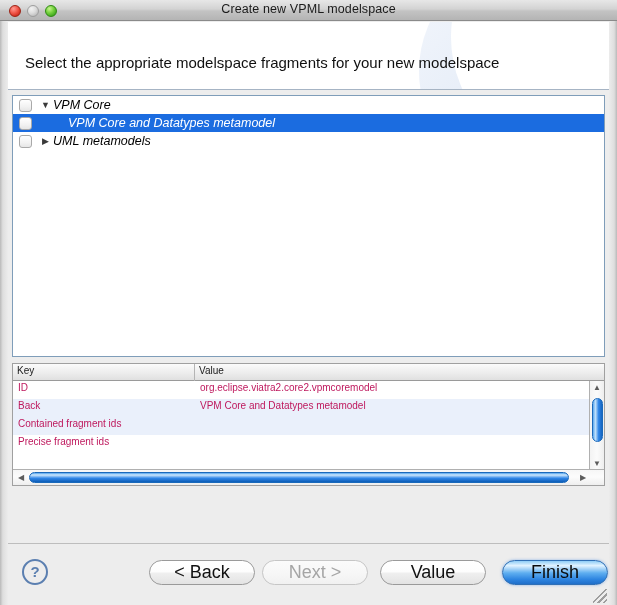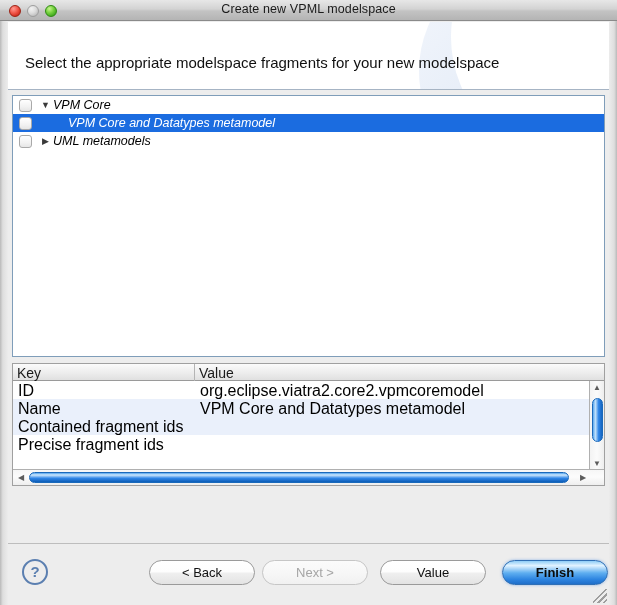--- a/index.html
+++ b/index.html
@@ -176,21 +176,21 @@
     position: absolute;
     left: 0; top: 0;
     width: 593px; height: 17px;
     background: linear-gradient(to bottom, #fbfbfb 0%, #ededed 55%, #e0e0e0 100%);
     border-bottom: 1px solid #9a9a9a;
     box-sizing: border-box;
   }
   .th {
     position: absolute;
     top: 1px;
-    font-size: 14px;
+    font-size: 10px;
     color: #1a1a1a;
   }
   #th-key { left: 4px; }
   #th-value { left: 186px; }
   #th-divider {
     position: absolute;
     left: 181px; top: 0;
     width: 1px; height: 17px;
     background: #b4b4b4;
   }
@@ -202,22 +202,22 @@
   }
   .trow {
     position: relative;
     height: 18px;
     white-space: nowrap;
   }
   .trow.alt { background: #eaf0fb; }
   .tcell {
     position: absolute;
     top: 1px;
-    font-size: 16px;
-    color: #000000;
+    font-size: 10px;
+    color: #be185d;
   }
   .tcell.k { left: 5px; }
   .tcell.v { left: 187px; text-align: center; }
 
   
   #tvscroll {
     position: absolute;
     right: 0; top: 17px;
     width: 15px; height: 90px;
     background: linear-gradient(to right, #f3f3f3 0%, #fbfbfb 50%, #eeeeee 100%);
@@ -298,37 +298,36 @@
     box-sizing: border-box;
     background: transparent;
   }
   .btn {
     position: absolute;
     top: 16px;
     height: 25px;
     border-radius: 13px;
     border: 1px solid #9a9a9a;
     background: linear-gradient(to bottom, #ffffff 0%, #fdfdfd 46%, #efefef 54%, #e3e3e3 100%);
-    font-size: 13px;
+    font-size: 18px;
     color: #111111;
     text-align: center;
     line-height: 23px;
     box-sizing: border-box;
   }
   .btn.disabled {
     color: #a5a5a5;
     border-color: #c6c6c6;
     background: linear-gradient(to bottom, #fbfbfb 0%, #f7f7f7 50%, #f1f1f1 100%);
   }
   .btn.default {
     border: 1px solid #2f6fb5;
     color: #0b0b0b;
     background: linear-gradient(to bottom, #8fcdf7 0%, #e2f3ff 20%, #5eaef0 52%, #2d84e0 80%, #1f6fc9 100%);
     box-shadow: 0 0 3px rgba(60,130,220,0.55);
-    font-weight: bold;
   }
   #btn-back   { left: 141px; width: 106px; }
   #btn-next   { left: 254px; width: 106px; }
   #btn-cancel { left: 372px; width: 106px; }
   #btn-finish { left: 494px; width: 106px; }
 
   #resize-grip {
     position: absolute;
     right: 2px; bottom: 2px;
     width: 14px; height: 14px;
@@ -390,21 +389,21 @@
         <div id="th-divider"></div>
         <div class="th" id="th-value">Value</div>
       </div>
 
       <div id="table-body">
         <div class="trow">
           <div class="tcell k">ID</div>
           <div class="tcell v">org.eclipse.viatra2.core2.vpmcoremodel</div>
         </div>
         <div class="trow alt">
-          <div class="tcell k">Name</div>
+          <div class="tcell k">Back</div>
           <div class="tcell v">VPM Core and Datatypes metamodel</div>
         </div>
         <div class="trow alt">
           <div class="tcell k">Contained fragment ids</div>
           <div class="tcell v"></div>
         </div>
         <div class="trow">
           <div class="tcell k">Precise fragment ids</div>
           <div class="tcell v"></div>
         </div>

